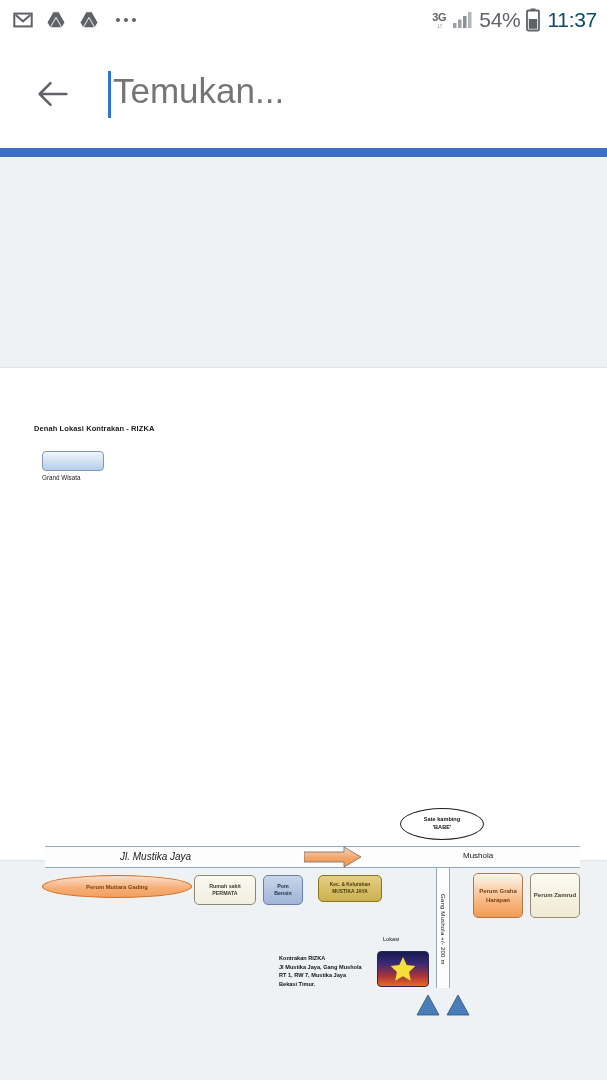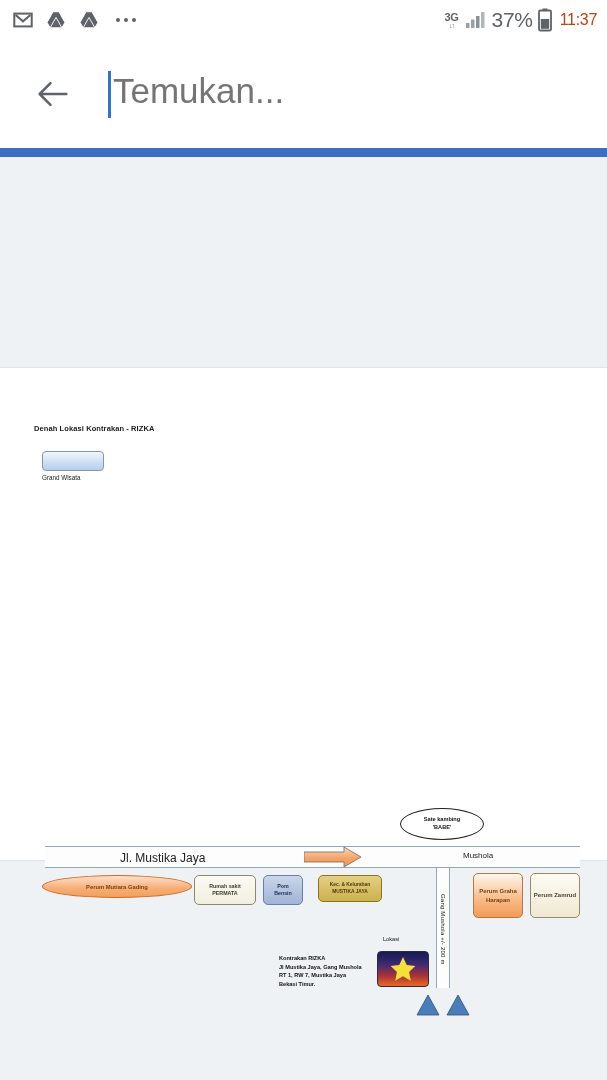--- a/index.html
+++ b/index.html
@@ -24,21 +24,21 @@
   .sb-icon { display: block; }
   .sb-dots { display: flex; gap: 4px; align-items: center; margin-left: 5px; }
   .sb-dots i { width: 4px; height: 4px; border-radius: 50%; background: #5f6368; display: block; }
   .sb-3g {
     display: flex; flex-direction: column; align-items: center;
     line-height: 1; margin-right: 1px;
   }
   .sb-3g .g { font-size: 11px; font-weight: bold; color: #5f6368; letter-spacing: -0.3px; }
   .sb-3g .ar { font-size: 7px; color: #5f6368; letter-spacing: -1px; margin-top: -1px; }
   .sb-pct { font-size: 21px; color: #5f6368; letter-spacing: -0.3px; }
-  .sb-time { font-size: 16px; color: #c2410c; letter-spacing: -0.3px; margin-left: 3px; }
+  .sb-time { font-size: 21px; color: #0c4a6e; letter-spacing: -0.3px; margin-left: 3px; }
 
   
   .searchbar {
     position: absolute; top: 40px; left: 0;
     width: 607px; height: 108px;
     background: #ffffff;
     display: flex; align-items: center;
   }
   .back-btn {
     width: 58px; height: 58px; margin-left: 24px;
@@ -96,21 +96,21 @@
 
   
   .road-h {
     position: absolute; left: 45px; top: 478px;
     width: 535px; height: 22px;
     border-top: 1px solid #93a8bd; border-bottom: 1px solid #93a8bd;
     background: #fdfdfd;
   }
   .road-label-left {
     position: absolute; left: 120px; top: 483px;
-    font-size: 12px; color: #202020;
+    font-size: 10px; color: #202020; font-style: italic;
   }
   .road-label-right {
     position: absolute; left: 463px; top: 483px;
     font-size: 8px; color: #202020;
   }
   .road-v {
     position: absolute; left: 436px; top: 500px;
     width: 14px; height: 120px;
     border-left: 1px solid #93a8bd; border-right: 1px solid #93a8bd;
     background: #fdfdfd;
@@ -229,21 +229,21 @@
       <span class="sb-3g">
         <span class="g">3G</span>
         <span class="ar">↓↑</span>
       </span>
       <svg width="22" height="20" viewBox="0 0 22 20">
         <rect x="1" y="13" width="3.5" height="5" fill="#9aa0a6"></rect>
         <rect x="6" y="9.5" width="3.5" height="8.5" fill="#9aa0a6"></rect>
         <rect x="11" y="6" width="3.5" height="12" fill="#8a9096"></rect>
         <rect x="16" y="2" width="3.5" height="16" fill="#b0b6bb"></rect>
       </svg>
-      <span class="sb-pct">37%</span>
+      <span class="sb-pct">54%</span>
       <svg width="14" height="24" viewBox="0 0 14 24">
         <rect x="4.5" y="0.5" width="5" height="2" fill="#5f6368"></rect>
         <rect x="1" y="2.5" width="12" height="20" rx="1.2" fill="none" stroke="#5f6368" stroke-width="1.8"></rect>
         <rect x="2.8" y="11" width="8.4" height="9.8" fill="#5f6368"></rect>
       </svg>
       <span class="sb-time">11:37</span>
     </div>
   </div>
 
   <div class="searchbar">

